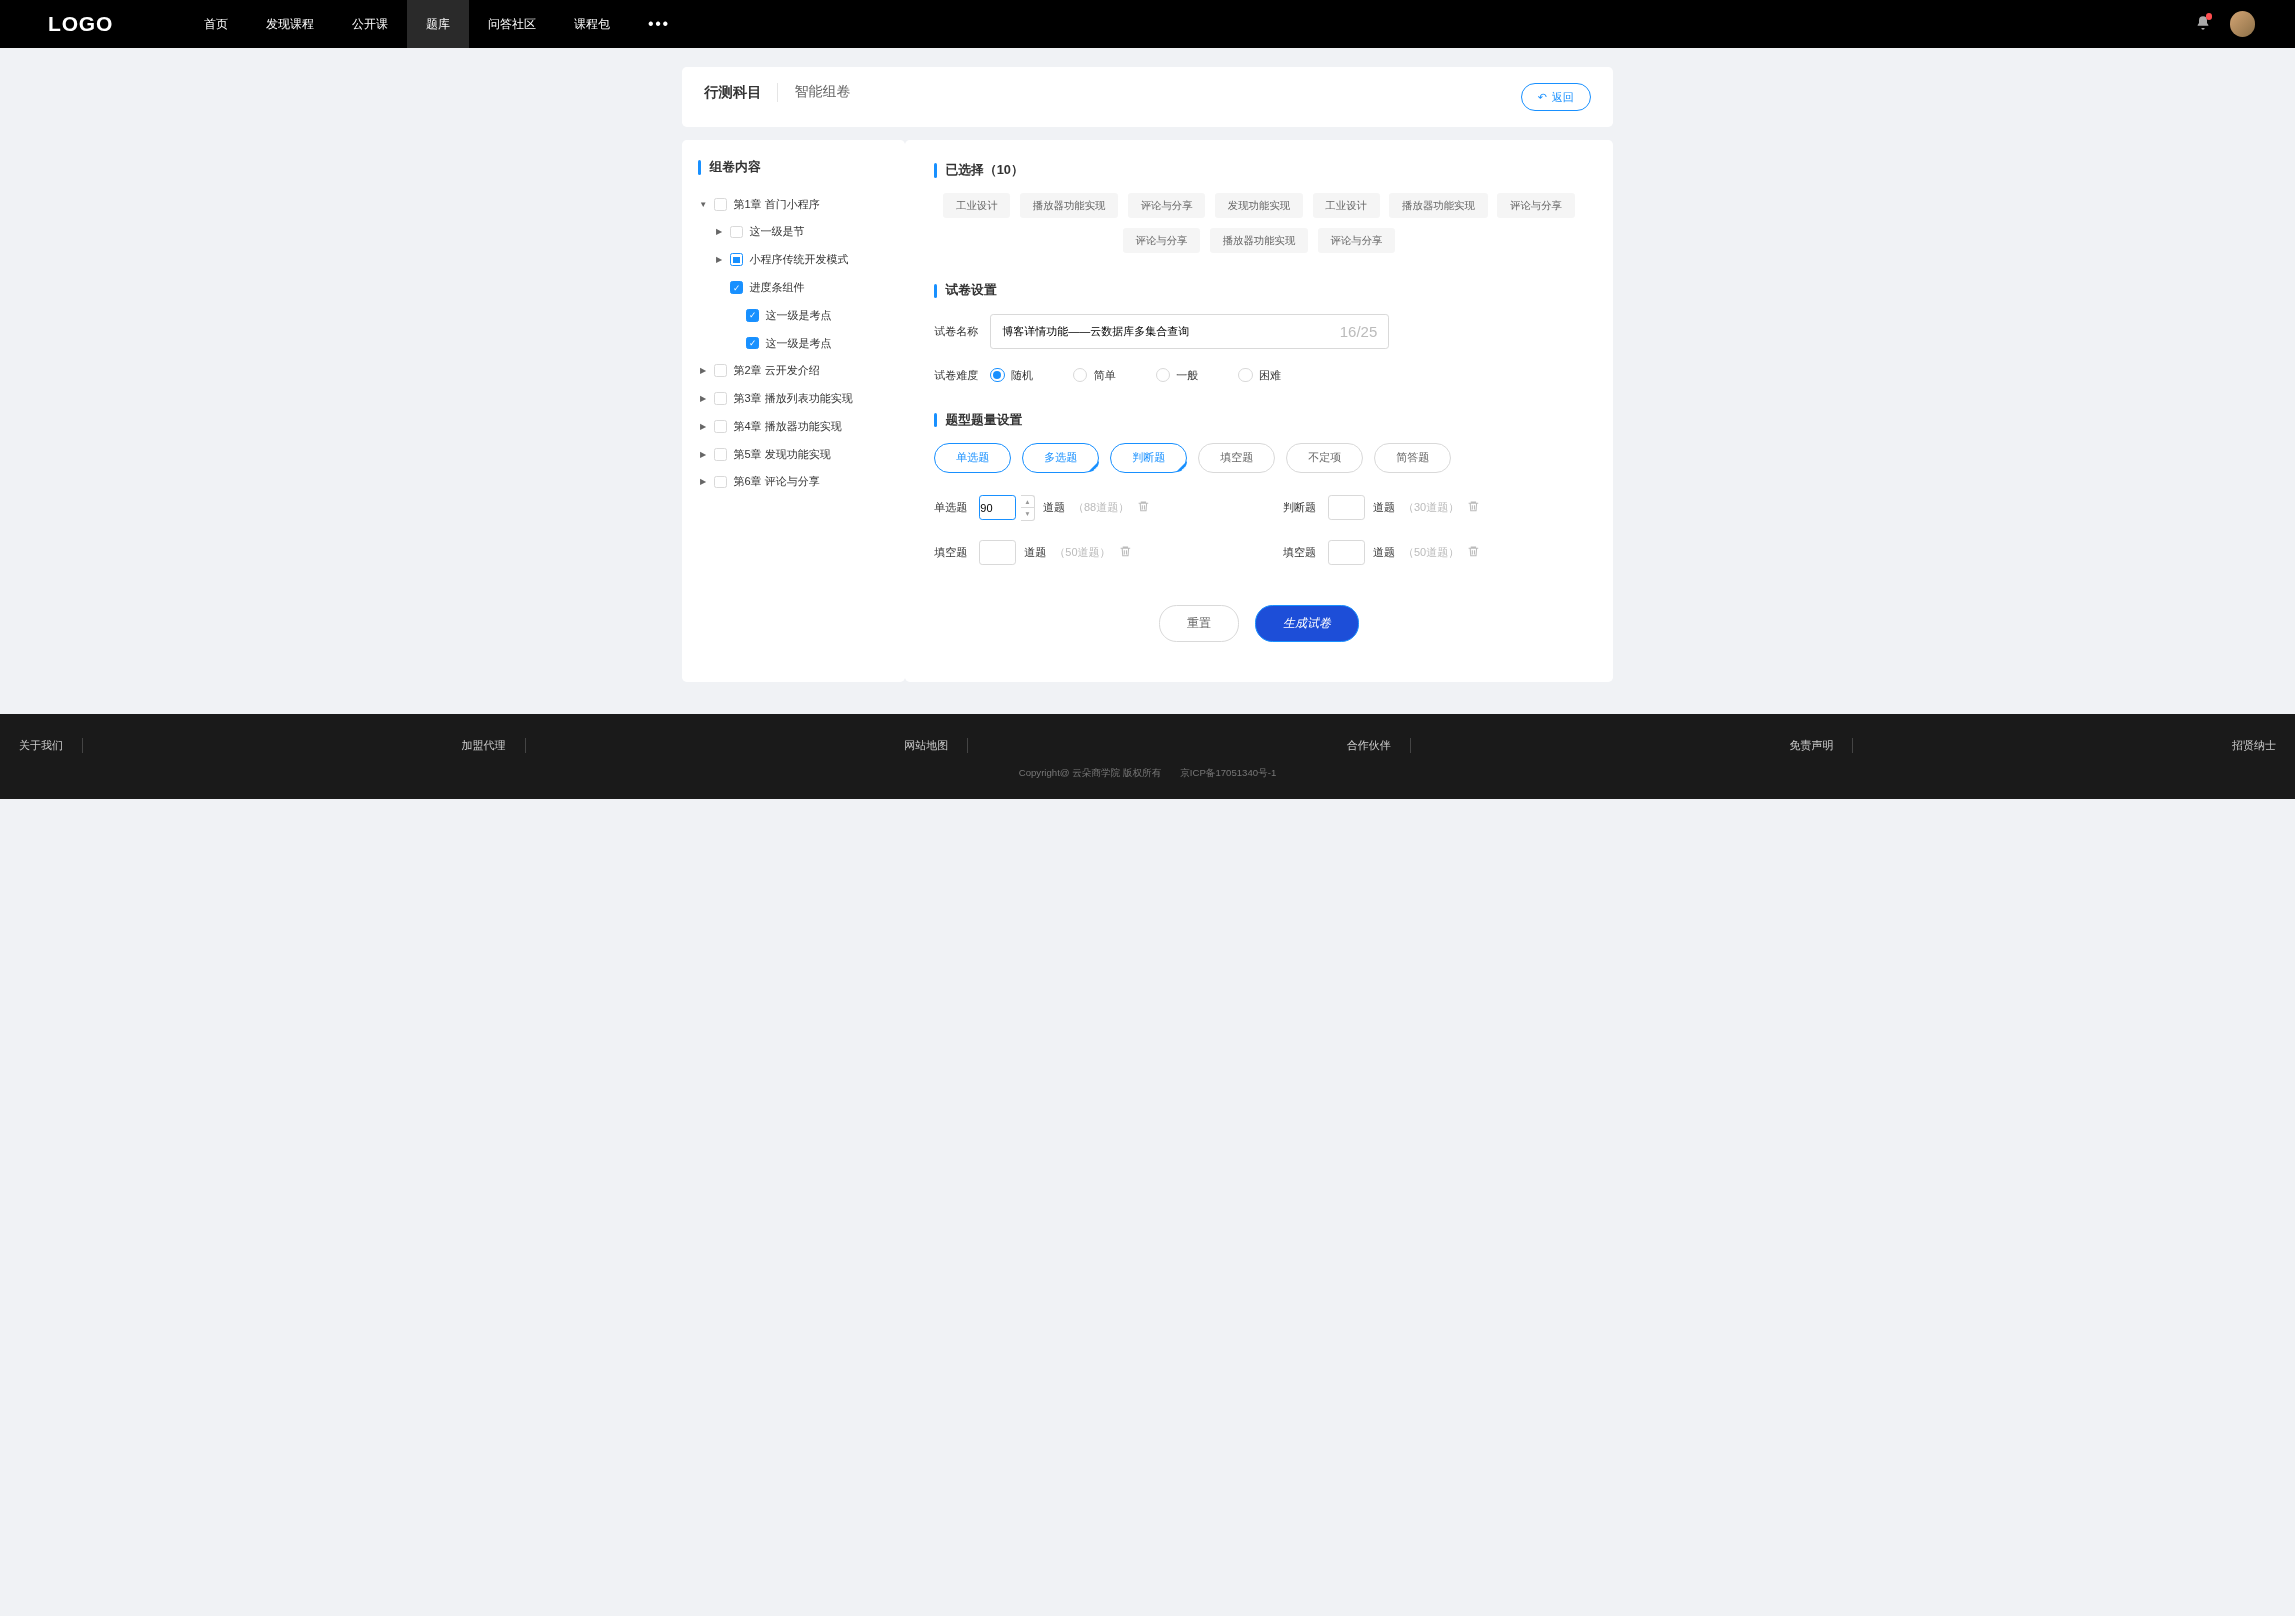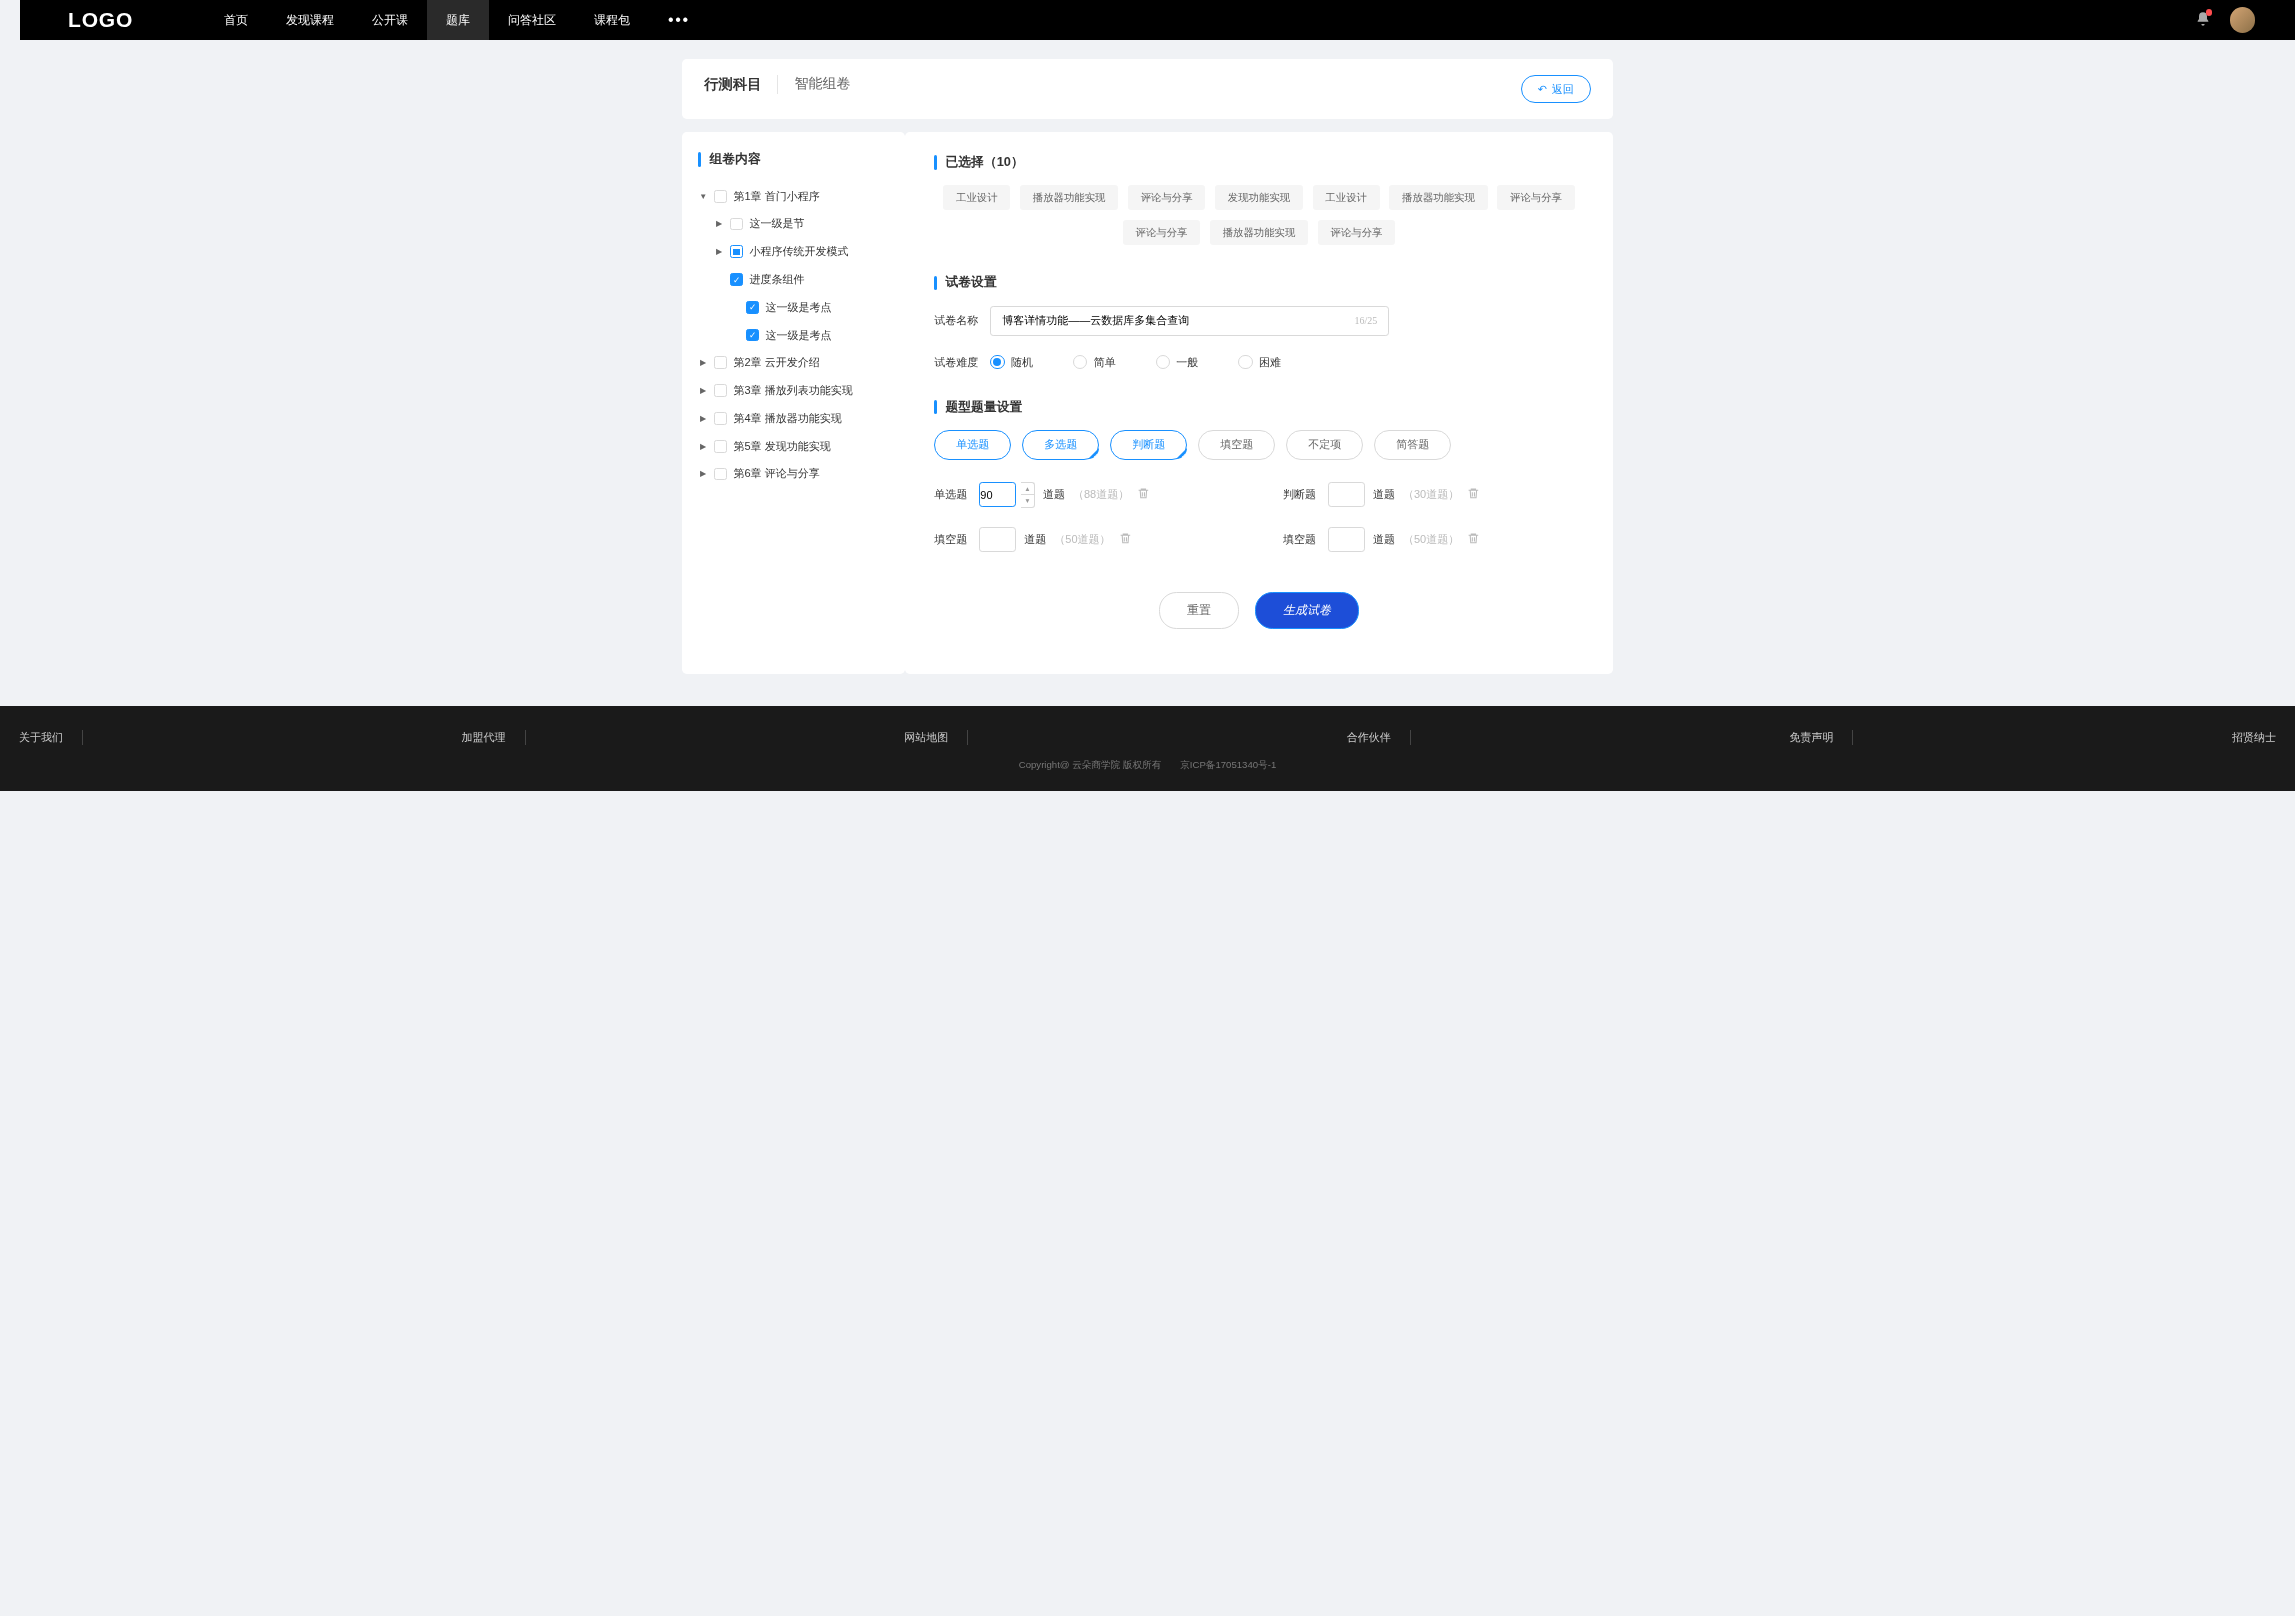--- a/index.html
+++ b/index.html
@@ -1,19 +1,19 @@
 <!DOCTYPE html>
 <html style="font-size:12.8px"><head>
 <meta charset="utf-8">
 <style>
 * { margin: 0; padding: 0; box-sizing: border-box; }
 body { font-family: -apple-system, "PingFang SC", "Microsoft YaHei", sans-serif; background: #f0f2f5; color: #333; font-size: 11px; }
 
 
-.header { background: #000; height: 40px; display: flex; align-items: center; padding: 0 40px 0 48px; margin-left: 20px; }
+.header { background: #000; height: 48px; display: flex; align-items: center; padding: 0 40px 0 48px; }
 .logo { color: #fff; font-size: 21px; font-weight: 700; letter-spacing: 0.8px; margin-right: 72px; }
 .nav { display: flex; height: 100%; }
 .nav-item { color: #fff; padding: 0 19px; display: flex; align-items: center; cursor: pointer; font-size: 12px; }
 .nav-item.active { background: #2a2a2a; }
 .nav-more { color: #fff; padding: 0 19px; display: flex; align-items: center; cursor: pointer; font-size: 16px; letter-spacing: 1.6px; }
 .header-right { margin-left: auto; display: flex; align-items: center; gap: 19px; }
 .bell { position: relative; cursor: pointer; }
 .bell svg { width: 16px; height: 16px; fill: #aaa; }
 .bell-dot { position: absolute; top: -1.6px; right: -1.6px; width: 6.4px; height: 6.4px; background: #ff4d4f; border-radius: 50%; }
 .avatar { width: 25.5px; height: 25.5px; border-radius: 50%; background: linear-gradient(135deg, #d4a574, #8b6f47); cursor: pointer; }
@@ -49,21 +49,21 @@
 
 
 .tags { display: flex; flex-wrap: wrap; gap: 9.6px; margin-bottom: 29px; justify-content: center; }
 .tag { background: #f5f5f5; color: #666; padding: 5.6px 12.8px; border-radius: 3.2px; font-size: 10.4px; }
 
 
 .form-row { display: flex; align-items: center; margin-bottom: 19px; }
 .form-label { width: 56px; color: #333; font-size: 11px; }
 .text-input { flex: 1; max-width: 399px; border: 0.8px solid #d9d9d9; border-radius: 3.2px; padding: 8px 11px; font-size: 11px; display: flex; align-items: center; }
 .text-input input { border: none; outline: none; flex: 1; font-size: 11px; }
-.char-count { color: #bbb; font-size: 10px; font-family: Liberation Serif, serif; }
+.char-count { color: #bbb; font-size: 15px; }
 
 
 .radio-group { display: flex; gap: 40px; }
 .radio-item { display: flex; align-items: center; gap: 6.4px; cursor: pointer; }
 .radio { width: 14.3px; height: 14.3px; border: 0.8px solid #d9d9d9; border-radius: 50%; display: inline-flex; align-items: center; justify-content: center; }
 .radio.checked { border-color: #1890ff; }
 .radio.checked::after { content: ""; width: 8px; height: 8px; background: #1890ff; border-radius: 50%; }
 
 
 .type-pills { display: flex; gap: 11px; margin-bottom: 22px; flex-wrap: wrap; }

